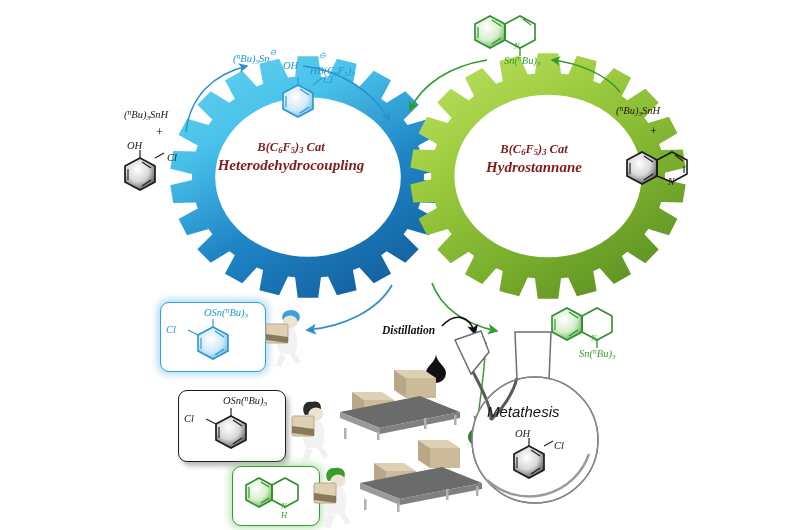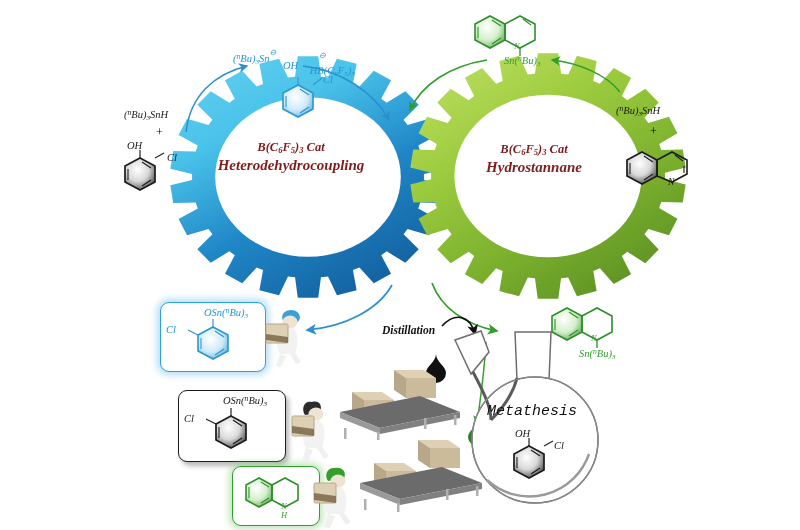--- a/index.html
+++ b/index.html
@@ -13,21 +13,21 @@
     text-align:center;font-family:"Liberation Serif",serif;
     font-style:italic;font-weight:bold;color:#7f1d1d;line-height:1.25;
   }
   .gear-label .small{font-size:12.5px;display:block;}
   .gear-label .big{font-size:15px;display:block;white-space:nowrap;}
   .reagent{font-family:"Liberation Serif",serif;font-style:italic;font-size:10.5px;color:#1a1a1a;white-space:nowrap;}
   .reagent.blue{color:#2196d6;}
   .reagent.green{color:#35a02e;}
   .plus{font-style:normal;font-size:12px;}
   .distill{font-family:"Liberation Serif",serif;font-style:italic;font-weight:bold;font-size:11.5px;color:#111;}
-  .metathesis{font-family:Liberation Mono, monospace;font-style:italic;font-size:15px;color:#111;}
+  .metathesis{font-family:Liberation Sans, sans-serif;font-style:italic;font-size:15px;color:#111;}
   .prodbox{border-radius:9px;background:#fff;}
   .prodbox.blue{border:1.6px solid #29a3dd;box-shadow:0 0 7px 3px rgba(120,195,235,.55);}
   .prodbox.black{border:1.6px solid #1b1b1b;box-shadow:3px 4px 5px rgba(0,0,0,.28);}
   .prodbox.green{border:1.8px solid #2f9e2a;box-shadow:0 0 7px 3px rgba(150,215,140,.6);}
   svg{display:block;overflow:visible;}
 </style>
 </head>
 <body>
 
 <div id="stage">

